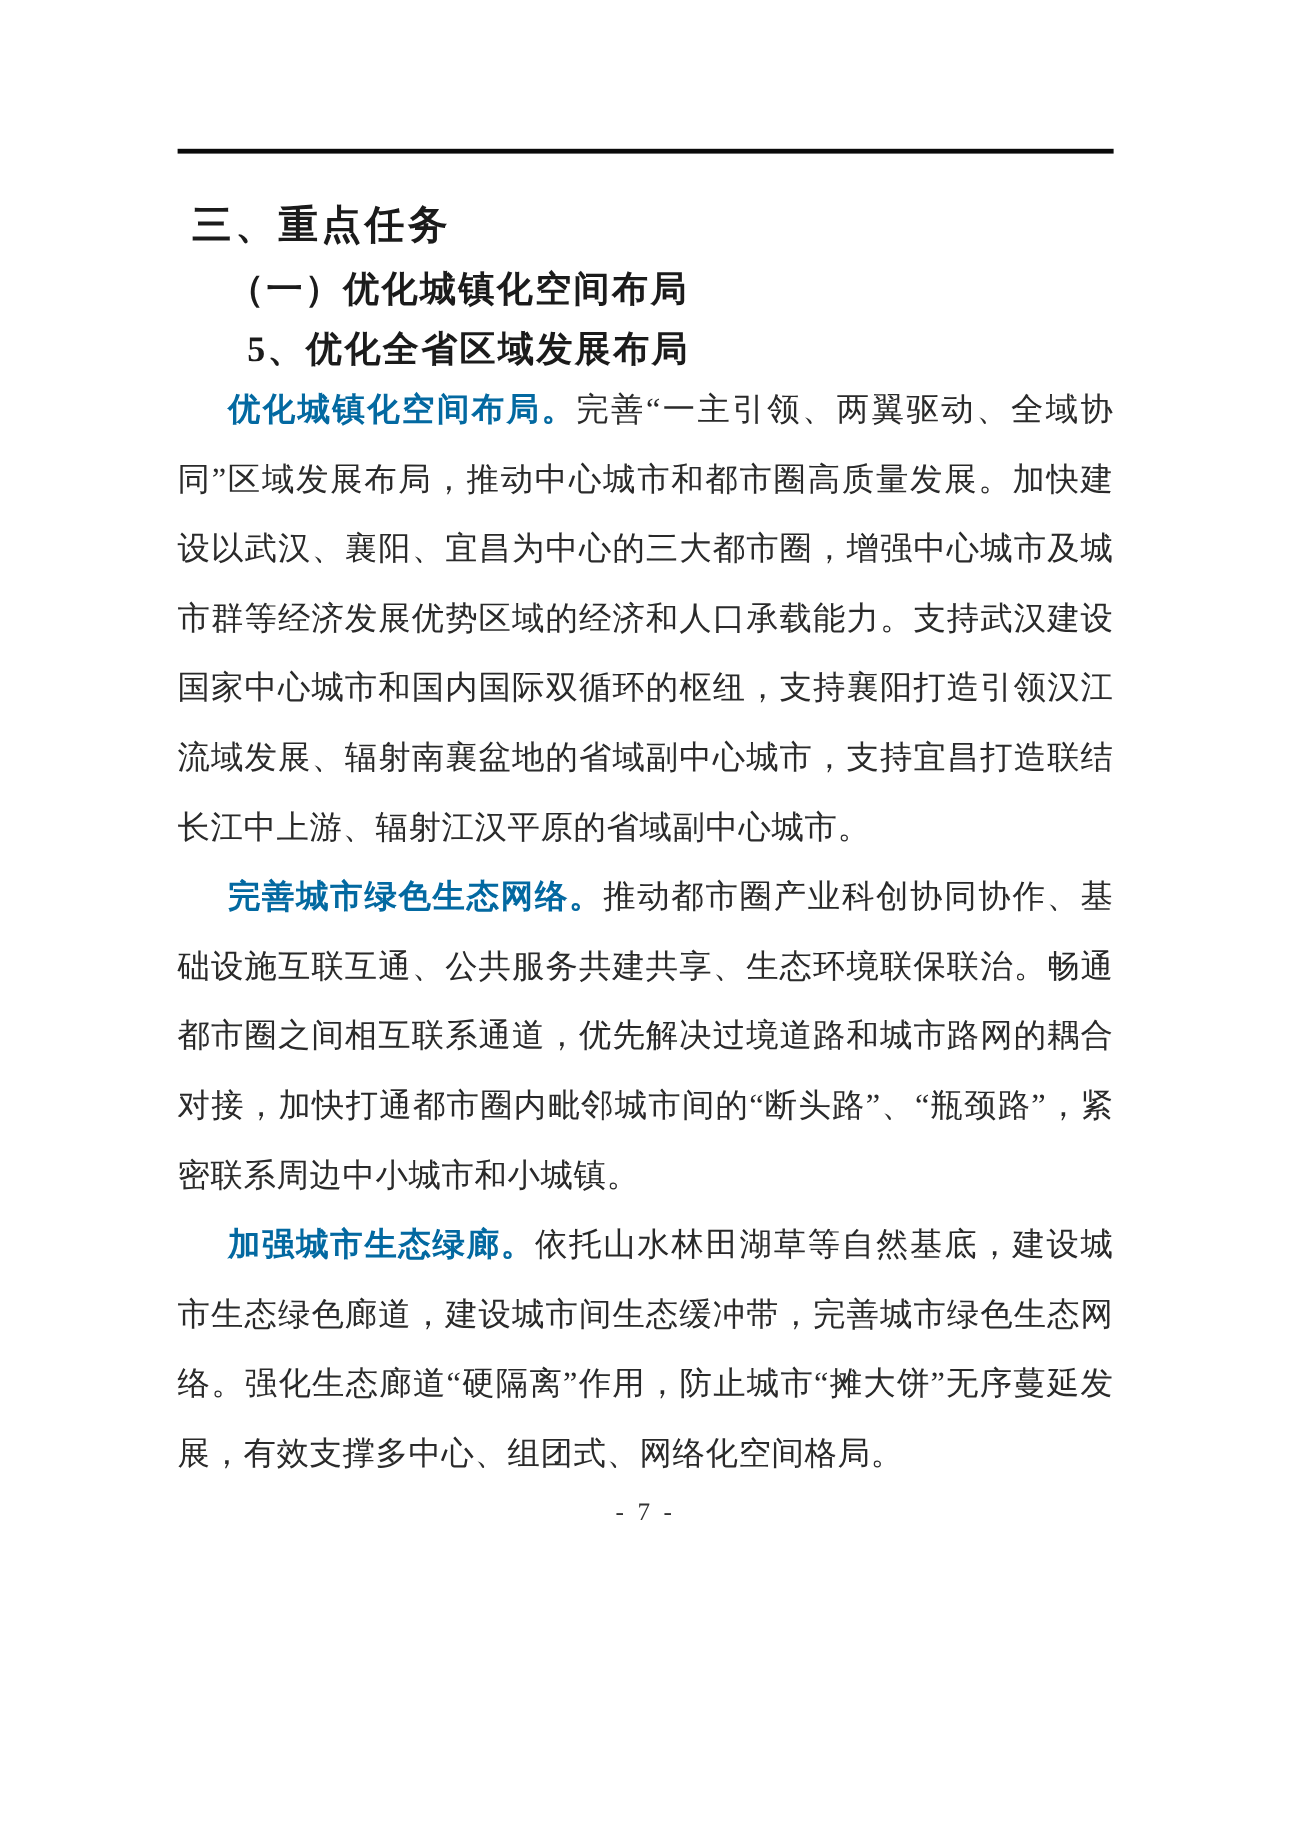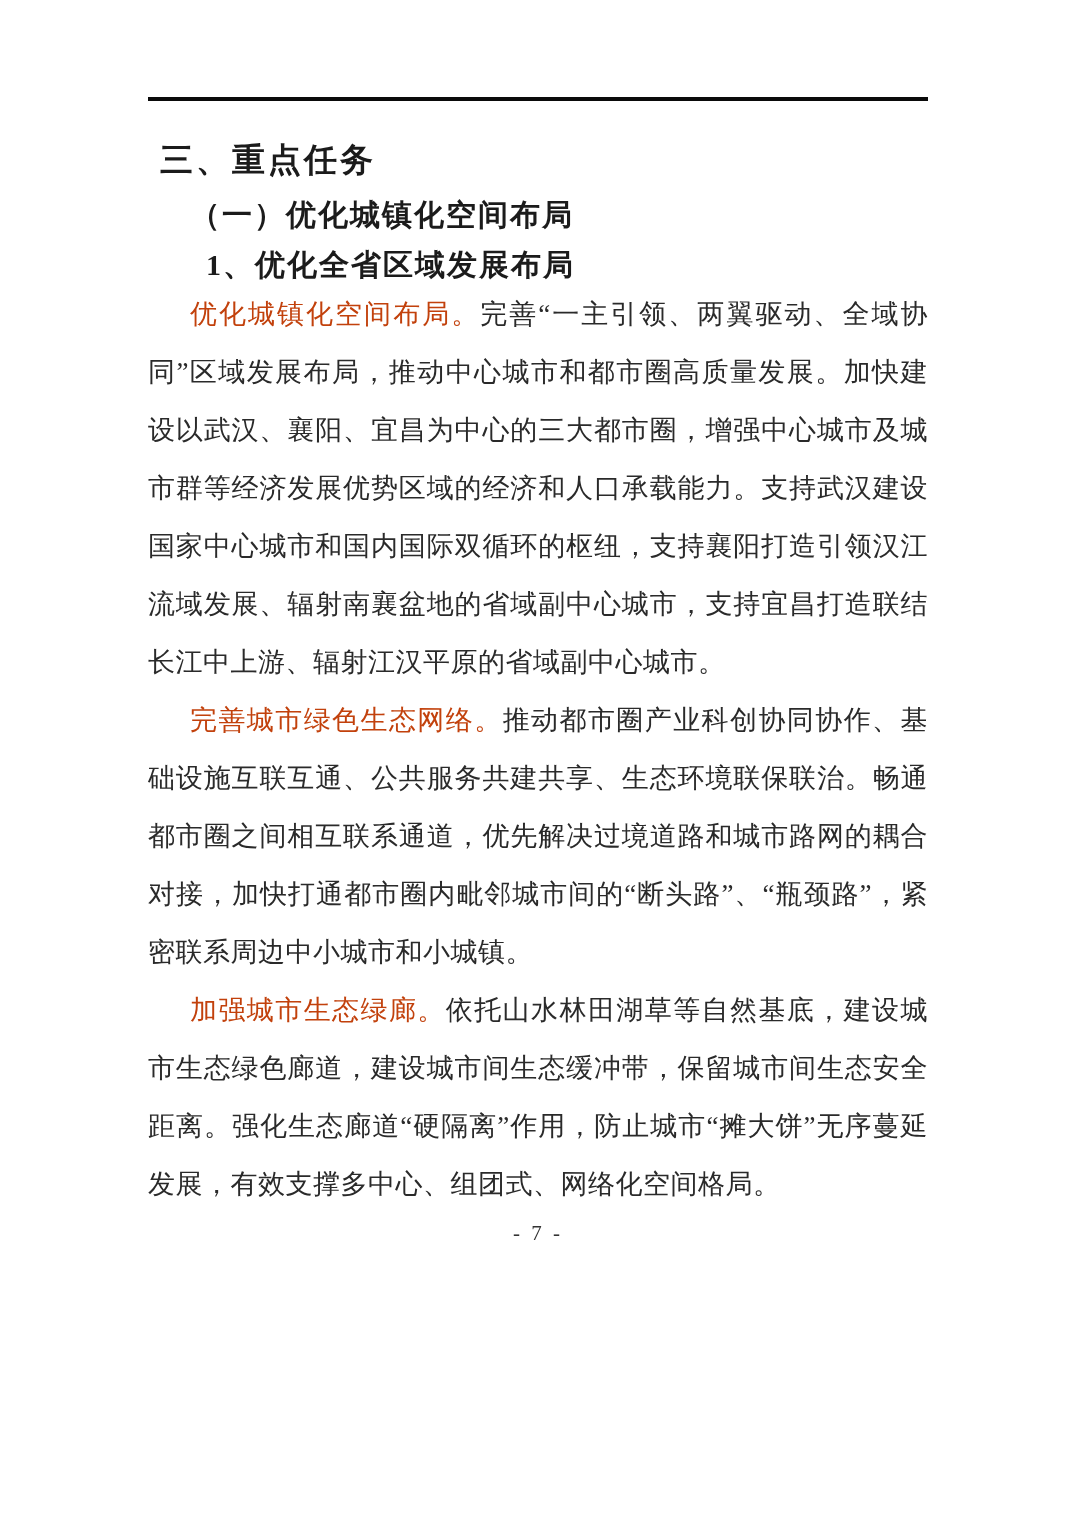--- a/index.html
+++ b/index.html
@@ -12,20 +12,21 @@
     height: 1528px;
     font-family: "Liberation Serif", "DejaVu Serif", serif;
     color: #2a2a2a;
     overflow: hidden;
   }
   .page {
     position: relative;
     width: 1080px;
     height: 1380px;
     background: #ffffff;
+    margin-top: 27px;
   }
   .content {
     position: absolute;
     left: 148px;
     top: 0;
     width: 780px;
   }
   .top-rule {
     margin-top: 97px;
     height: 4px;
@@ -61,40 +62,40 @@
     margin: 0;
     font-size: 27px;
     line-height: 58px;
     text-indent: 42px;
     text-align: justify;
     text-justify: inter-character;
     letter-spacing: 0.5px;
     color: #2a2a2a;
   }
   .para .lead {
-    font-weight: normal;
-    color: #c2410c;
+    font-weight: bold;
+    color: #0369a1;
   }
   .footer {
     margin-top: 8px;
     text-align: center;
     font-size: 21px;
     letter-spacing: 3px;
     color: #333333;
   }
 </style>
 </head>
 <body>
 
 <div class="page">
   <div class="content">
     <div class="top-rule"></div>
     <div>
         <div class="h1">三、重点任务</div>
         <div class="h2">（一）优化城镇化空间布局</div>
-        <div class="h3">1、优化全省区域发展布局</div>
+        <div class="h3">5、优化全省区域发展布局</div>
         <div class="para"><span class="lead">优化城镇化空间布局。</span><span>完善“一主引领、两翼驱动、全域协同”区域发展布局，推动中心城市和都市圈高质量发展。加快建设以武汉、襄阳、宜昌为中心的三大都市圈，增强中心城市及城市群等经济发展优势区域的经济和人口承载能力。支持武汉建设国家中心城市和国内国际双循环的枢纽，支持襄阳打造引领汉江流域发展、辐射南襄盆地的省域副中心城市，支持宜昌打造联结长江中上游、辐射江汉平原的省域副中心城市。</span></div>
         <div class="para"><span class="lead">完善城市绿色生态网络。</span><span>推动都市圈产业科创协同协作、基础设施互联互通、公共服务共建共享、生态环境联保联治。畅通都市圈之间相互联系通道，优先解决过境道路和城市路网的耦合对接，加快打通都市圈内毗邻城市间的“断头路”、“瓶颈路”，紧密联系周边中小城市和小城镇。</span></div>
-        <div class="para"><span class="lead">加强城市生态绿廊。</span><span>依托山水林田湖草等自然基底，建设城市生态绿色廊道，建设城市间生态缓冲带，保留城市间生态安全距离。强化生态廊道“硬隔离”作用，防止城市“摊大饼”无序蔓延发展，有效支撑多中心、组团式、网络化空间格局。</span></div>
+        <div class="para"><span class="lead">加强城市生态绿廊。</span><span>依托山水林田湖草等自然基底，建设城市生态绿色廊道，建设城市间生态缓冲带，完善城市绿色生态网络。强化生态廊道“硬隔离”作用，防止城市“摊大饼”无序蔓延发展，有效支撑多中心、组团式、网络化空间格局。</span></div>
       </div>
     <div class="footer">- 7 -</div>
   </div>
 </div>
 
 </body></html>

